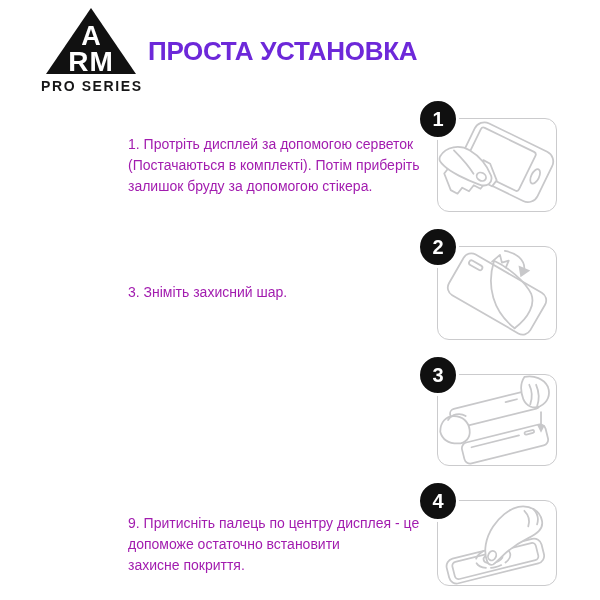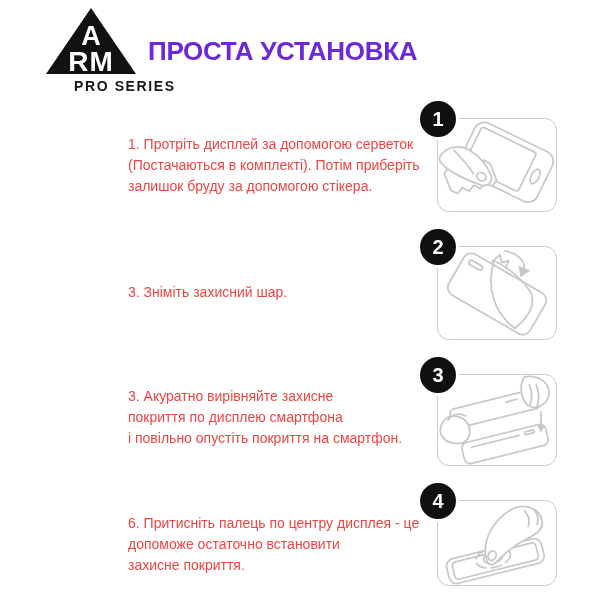--- a/index.html
+++ b/index.html
@@ -11,34 +11,34 @@
     overflow:hidden;
   }
   .page { position:absolute; inset:0; background:#ffffff; }
 
   
   .logo { position:absolute; left:41px; top:7px; width:100px; text-align:center; }
   .logo svg { display:block; margin:0 auto; }
   .logo-sub {
     margin-top:3px;
     font-size:14px; font-weight:700; letter-spacing:1.6px;
-    color:#161617; white-space:nowrap;margin-left:33px;
+    color:#161617; white-space:nowrap;
   }
 
   
   .title {
     position:absolute; left:148px; top:36px; margin:0;
     font-size:26px; font-weight:800; letter-spacing:-0.3px;
     color:#6d28d9; white-space:nowrap;
   }
 
   
   .step-text {
     position:absolute; left:128px; width:308px;
-    font-size:14px; line-height:21px; color:#ef4444;
+    font-size:14px; line-height:21px; color:#a21caf;
     white-space:pre-line;
   }
   .t1 { top:134px; }
   .t2 { top:282px; }
   .t3 { top:386px; }
   .t4 { top:513px; }
 
   
   .card {
     position:absolute; left:437px; width:120px;
@@ -82,24 +82,21 @@
     </svg>
     <div class="logo-sub">PRO SERIES</div>
   </div>
 
   <h1 class="title">ПРОСТА УСТАНОВКА</h1>
 
   <div class="step-text t1">1. Протріть дисплей за допомогою серветок
 (Постачаються в комплекті). Потім приберіть
 залишок бруду за допомогою стікера.</div>
   <div class="step-text t2">3. Зніміть захисний шар.</div>
-  <div class="step-text t3">3. Акуратно вирівняйте захисне
-покриття по дисплею смартфона
-і повільно опустіть покриття на смартфон.</div>
-  <div class="step-text t4">6. Притисніть палець по центру дисплея - це
+  <div class="step-text t4">9. Притисніть палець по центру дисплея - це
 допоможе остаточно встановити
 захисне покриття.</div>
 
   <div class="card c1">
     <span class="badge">
       <span>1</span>
     </span>
     <svg class="art" viewBox="0 0 120 94">
       <g transform="rotate(26 64 46)">
         <rect x="24" y="14" width="88" height="56" rx="11"></rect>

